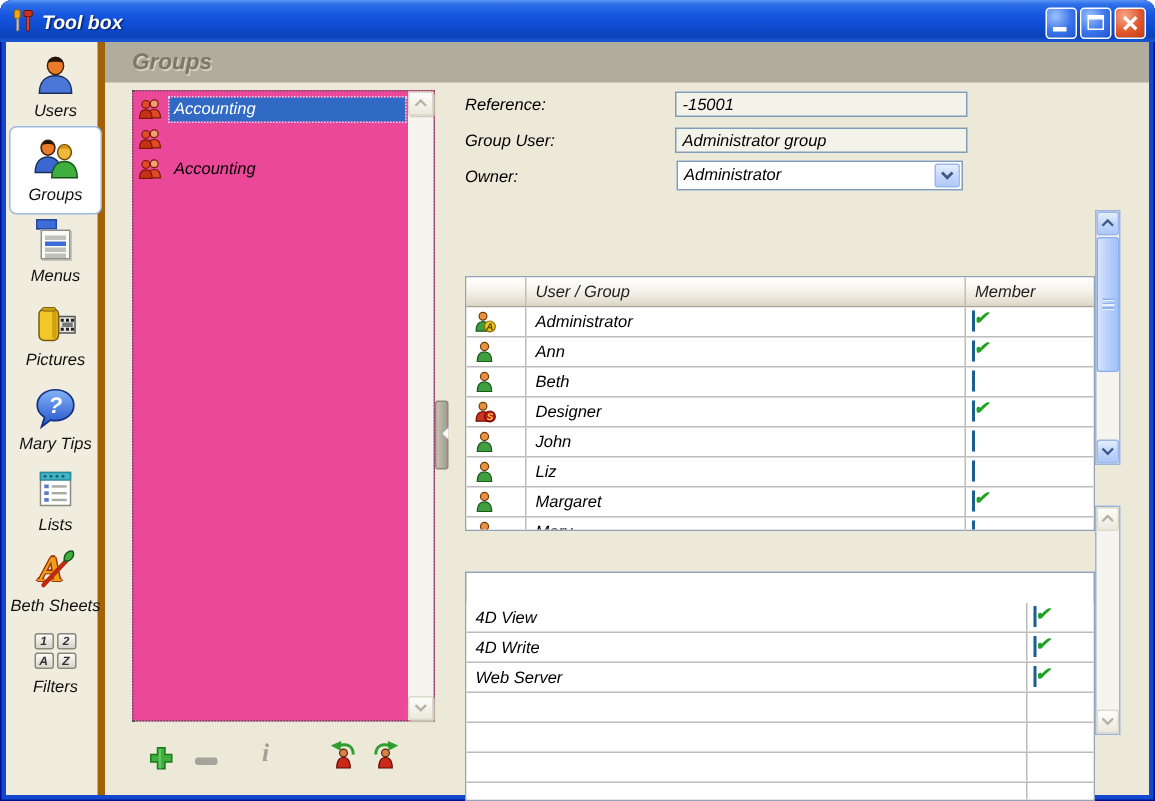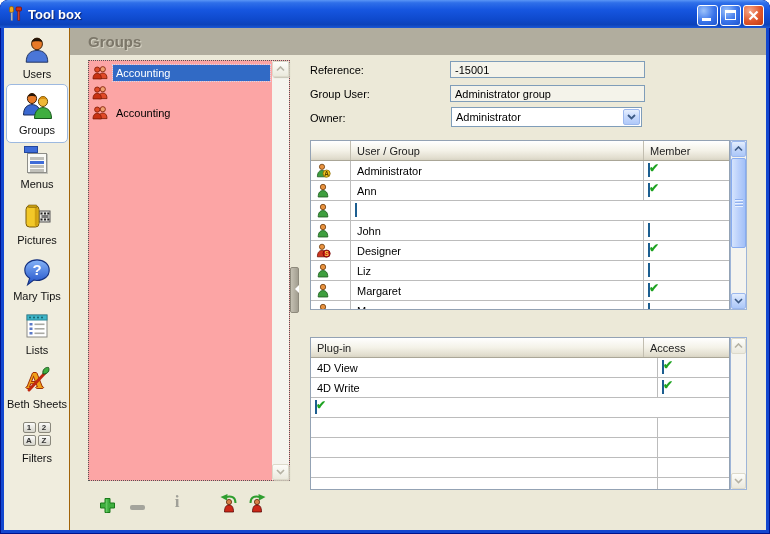--- a/index.html
+++ b/index.html
@@ -1,21 +1,21 @@
 <!DOCTYPE html>
 <html><head>
 <meta charset="utf-8">
 <style>
   * { box-sizing: border-box; margin: 0; padding: 0; }
   html,body { background:#ffffff; }
   body { font-family:"Liberation Sans", sans-serif; font-size:11px; color:#000; }
 
   #window { position:relative; width:770px; height:534px; background:#1347cf;
             border-radius:8px 8px 0 0; overflow:hidden;
-            box-shadow: inset 0 0 0 1px #00138c; }
+            box-shadow: inset 0 0 0 1px #00138c; font-style: italic; }
 
   
   .titlebar { position:absolute; top:0; left:0; right:0; height:28px;
     background: linear-gradient(180deg,#5a96f6 0%, #2f6fe9 10%, #1656e0 35%, #0e49cc 70%, #0c42ba 88%, #1c59d6 100%);
     border-radius:7px 7px 0 0; }
   .title-icon { position:absolute; left:7px; top:6px; width:16px; height:16px; }
   .title-text { position:absolute; left:28px; top:7px; color:#fff; font-weight:bold;
     font-size:13px; text-shadow:1px 1px 1px rgba(8,28,96,.95); }
   .win-btns { position:absolute; top:5px; right:6px; display:flex; gap:2px; }
   .wbtn { width:21px; height:21px; border:1px solid #fff; border-radius:3px; position:relative; }
@@ -23,21 +23,21 @@
   .wbtn.close { background: radial-gradient(circle at 30% 25%, #f6a88a, #e0572c 55%, #c23a10); }
   .g-min { position:absolute; left:4px; bottom:4px; width:9px; height:3px; background:#fff; }
   .g-max { position:absolute; left:4px; top:4px; width:11px; height:10px; border:1px solid #fff; border-top:3px solid #fff; }
   .g-close { position:absolute; left:3px; top:3px; }
 
   
   .content { position:absolute; left:4px; top:28px; width:762px; height:502px; background:#ece9d8; }
 
   
   .sidebar { position:absolute; left:0; top:0; width:66px; height:502px;
-             background:#f0edde; border-right:1px solid #a16207; }
+             background:#f0edde; border-right:5px solid #a16207; }
   .side-item { position:absolute; left:2px; width:62px; text-align:center; cursor:pointer; }
   .side-item .ic { height:32px; display:flex; align-items:center; justify-content:center; }
   .side-item .lbl { font-size:11px; color:#111; margin-top:2px; }
   .side-item.selected { background:#fff; border:1px solid #9db9e0; border-radius:5px; padding:5px 0 6px 0; }
 
   
   .menu-ic { position:relative; width:26px; height:28px; }
   .m-chip { position:absolute; left:0; top:0; width:14px; height:7px; background:#3e6cd8; border:1px solid #23479e; }
   .m-panel { position:absolute; left:3px; top:7px; width:20px; height:20px; background:#fafaf6;
              border:1px solid #8e8e88; box-shadow:1px 1px 0 #c4c4bc; padding-top:2px; }
@@ -54,21 +54,21 @@
              font-size:24px; font-weight:bold; color:#f0a018;
              text-shadow:-1px 0 #a03008, 1px 0 #a03008, 0 -1px #a03008, 0 1px #a03008; }
 
   
   .header-bar { position:absolute; left:66px; top:0; width:696px; height:27px; background:#b1ad9e; }
   .header-bar .ht { position:absolute; left:18px; top:5px; font-size:15px; font-weight:bold;
                     color:#7c7769; text-shadow:1px 1px 0 #d2cfc0; }
 
   
   .groups-list { position:absolute; left:84px; top:32px; width:202px; height:421px;
-                 background:#fca5a5; border:1px dotted #555; padding-top:2px; }
+                 background:#ec4899; border:1px dotted #555; padding-top:2px; }
   .g-row { height:20px; display:flex; align-items:center; padding-left:3px; cursor:pointer; }
   .g-row .gi { width:16px; height:16px; flex:none; }
   .g-label { margin-left:5px; padding:2px 3px; flex:1; margin-right:19px; white-space:nowrap; }
   .g-label.checked { background:#316ac5; color:#fff; outline:1px dotted #cdd9f2; }
 
   
   .v-scroll { position:absolute; width:17px; border:1px solid #9db4d8; background:#f5f4ee; }
   .v-scroll .sbtn { position:absolute; left:0; right:0; height:16px;
                     display:flex; align-items:center; justify-content:center; border-radius:2px; }
   .v-scroll .sbtn.up { top:0; }
@@ -98,34 +98,34 @@
   .fld { position:absolute; left:446px; width:195px; height:17px; border:1px solid #7f9db9;
          background:#f4f3ea; padding:2px 4px 0 4px; }
   .combo { position:absolute; left:447px; top:79px; width:191px; height:20px;
            border:1px solid #7f9db9; background:#fff; cursor:pointer; }
   .combo .val { position:absolute; left:4px; top:3px; }
   .combo .drop { position:absolute; right:1px; top:1px; bottom:1px; width:17px; border-radius:2px;
            background:linear-gradient(180deg,#e6effe,#c8dafc 45%,#b0c9f9); border:1px solid #9cb8ee;
            display:flex; align-items:center; justify-content:center; }
 
   
-  .dtable { position:absolute; left:306px; width:420px; background:#fff; border:1px solid #93a2b4; }
+  .dtable { position:absolute; left:306px; width:420px; background:#fff; border:1px solid #93a2b4;margin-top:44px; }
   .t-head { position:absolute; top:0; left:0; right:0; height:20px; display:flex;
             background:linear-gradient(180deg,#ffffff,#f4f2e8 50%,#e2decf 88%,#d8d4c4);
             border-bottom:1px solid #aaa697; }
   .t-head > div { padding:4px 0 0 6px; color:#222; }
   .t-body { position:absolute; top:20px; left:0; right:0; bottom:0; overflow:hidden; background:#fff; }
   .t-row { height:20px; display:flex; border-bottom:1px solid #bcbcbc; cursor:default; }
   .tc-icon { width:40px; border-right:1px solid #bcbcbc; display:flex; align-items:center; padding-left:4px; }
   .tc-name { width:293px; border-right:1px solid #bcbcbc; padding:4px 0 0 6px; }
   .tc-member { flex:1; padding:3px 0 0 4px; }
   .hc-icon { width:40px; border-right:1px solid #c2beb0; }
   .hc-name { width:293px; border-right:1px solid #c2beb0; }
   .hc-member { flex:1; }
-  .tc-pname { width:347px; border-right:1px solid #bcbcbc; padding:4px 0 0 6px; }
+  .tc-pname { width:374px; border-right:1px solid #bcbcbc; padding:4px 0 0 6px; }
   .hc-pname { width:333px; border-right:1px solid #c2beb0; }
 
   .cb { width:13px; height:13px; border:1px solid #1c5e90;
         background:linear-gradient(135deg,#ffffff 55%,#e2e2da); position:relative; cursor:pointer; }
   .cb.checked::after { content:"\2714"; position:absolute; left:0px; top:-3px;
         font-size:12px; font-weight:bold; color:#1ea321; }
 </style>
 </head>
 <body>
 
@@ -414,31 +414,21 @@
           <div class="tc-member"><span class="cb checked"></span></div>
         </div>
 
         <div class="t-row">
           <div class="tc-icon">
               <svg width="16" height="16" viewBox="0 0 16 16">
             <circle cx="8" cy="4" r="2.7" fill="#e8913f" stroke="#6b3c0c" stroke-width="0.8"></circle>
             <path d="M3.2 14 C3.2 9.2 5.4 7.6 8 7.6 C10.6 7.6 12.8 9.2 12.8 14 Z" fill="#3f9e3f" stroke="#1c5a1c" stroke-width="0.8"></path>
           </svg>
             </div>
-          <div class="tc-member"><span class="cb"></span></div>
-        </div>
-
-        <div class="t-row">
-          <div class="tc-icon">
-              <svg width="16" height="16" viewBox="0 0 16 16">
-            <circle cx="8" cy="4" r="2.7" fill="#e8913f" stroke="#6b3c0c" stroke-width="0.8"></circle>
-            <path d="M3.2 14 C3.2 9.2 5.4 7.6 8 7.6 C10.6 7.6 12.8 9.2 12.8 14 Z" fill="#3f9e3f" stroke="#1c5a1c" stroke-width="0.8"></path>
-          </svg>
-            </div>
-          <div class="tc-name">John</div>
+          <div class="tc-name">Beth</div>
           <div class="tc-member"><span class="cb"></span></div>
         </div>
 
         <div class="t-row">
           <div class="tc-icon">
               <svg width="16" height="16" viewBox="0 0 16 16">
             <circle cx="7" cy="3.8" r="2.6" fill="#e8913f" stroke="#6b3c0c" stroke-width="0.8"></circle>
             <path d="M2.4 13.8 C2.4 9 4.6 7.4 7 7.4 C9.4 7.4 11.6 9 11.6 13.8 Z" fill="#cc3520" stroke="#701000" stroke-width="0.8"></path>
             <circle cx="11.6" cy="10.6" r="3.6" fill="#c81818" stroke="#700808" stroke-width="0.8"></circle>
             <text x="11.6" y="13" text-anchor="middle" font-size="6.5" font-weight="bold" fill="#f8d848" font-family="Liberation Sans, sans-serif">S</text>
@@ -448,20 +438,31 @@
           <div class="tc-member"><span class="cb checked"></span></div>
         </div>
 
         <div class="t-row">
           <div class="tc-icon">
               <svg width="16" height="16" viewBox="0 0 16 16">
             <circle cx="8" cy="4" r="2.7" fill="#e8913f" stroke="#6b3c0c" stroke-width="0.8"></circle>
             <path d="M3.2 14 C3.2 9.2 5.4 7.6 8 7.6 C10.6 7.6 12.8 9.2 12.8 14 Z" fill="#3f9e3f" stroke="#1c5a1c" stroke-width="0.8"></path>
           </svg>
             </div>
+          <div class="tc-name">John</div>
+          <div class="tc-member"><span class="cb"></span></div>
+        </div>
+
+        <div class="t-row">
+          <div class="tc-icon">
+              <svg width="16" height="16" viewBox="0 0 16 16">
+            <circle cx="8" cy="4" r="2.7" fill="#e8913f" stroke="#6b3c0c" stroke-width="0.8"></circle>
+            <path d="M3.2 14 C3.2 9.2 5.4 7.6 8 7.6 C10.6 7.6 12.8 9.2 12.8 14 Z" fill="#3f9e3f" stroke="#1c5a1c" stroke-width="0.8"></path>
+          </svg>
+            </div>
           <div class="tc-name">Liz</div>
           <div class="tc-member"><span class="cb"></span></div>
         </div>
 
         <div class="t-row">
           <div class="tc-icon">
               <svg width="16" height="16" viewBox="0 0 16 16">
             <circle cx="8" cy="4" r="2.7" fill="#e8913f" stroke="#6b3c0c" stroke-width="0.8"></circle>
             <path d="M3.2 14 C3.2 9.2 5.4 7.6 8 7.6 C10.6 7.6 12.8 9.2 12.8 14 Z" fill="#3f9e3f" stroke="#1c5a1c" stroke-width="0.8"></path>
           </svg>
@@ -492,34 +493,31 @@
       </div>
       <div class="thumb"></div>
       <div class="sbtn down">
         <svg width="9" height="6">
             <path d="M1 1 L4.5 4.5 L8 1" stroke="#3c5a85" stroke-width="1.6" fill="none"></path>
           </svg>
       </div>
     </div>
 
     <div class="dtable" style="top:309px;height:153px">
-      <div class="t-head">
-        <div class="hc-pname" style="padding:4px 0 0 6px">Plug-in</div>
-        <div class="hc-member" style="padding:4px 0 0 6px">Access</div>
-      </div>
       <div class="t-body">
         <div class="t-row">
           <div class="tc-pname">4D View</div>
           <div class="tc-member"><span class="cb checked"></span></div>
         </div>
         <div class="t-row">
           <div class="tc-pname">4D Write</div>
           <div class="tc-member"><span class="cb checked"></span></div>
         </div>
         <div class="t-row">
+          <div class="tc-pname">Web Server</div>
           <div class="tc-member"><span class="cb checked"></span></div>
         </div>
         <div class="t-row">
             <div class="tc-pname"></div>
             <div class="tc-member"></div>
           </div>
         <div class="t-row">
             <div class="tc-pname"></div>
             <div class="tc-member"></div>
           </div>

